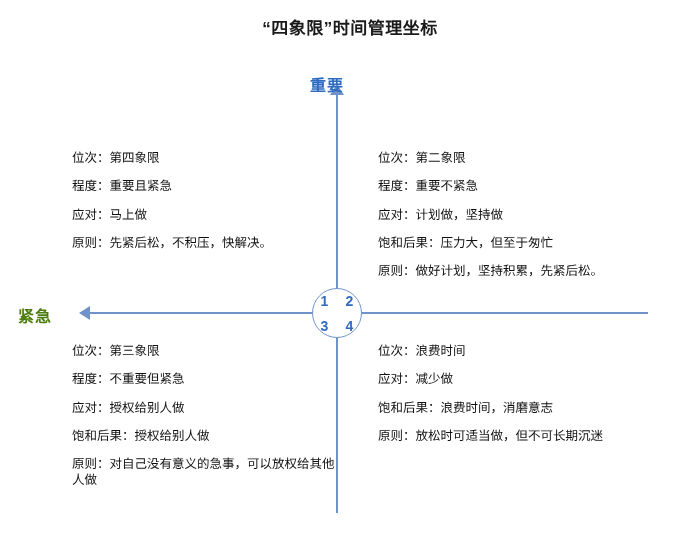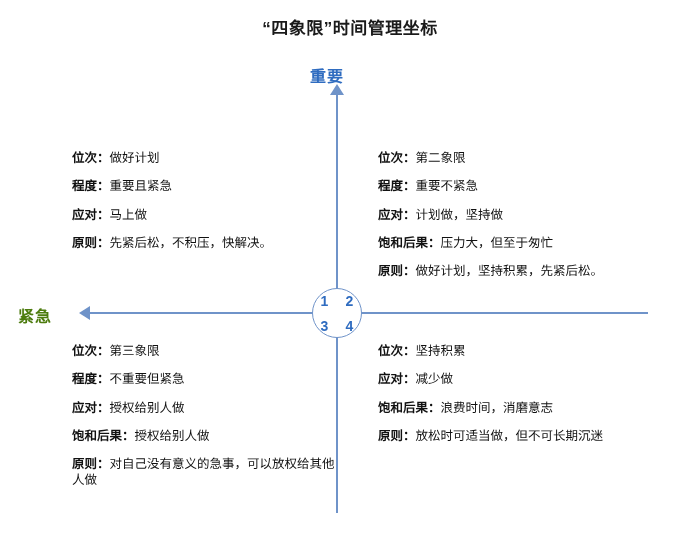--- a/index.html
+++ b/index.html
@@ -61,21 +61,21 @@
     position: absolute;
     left: 79px;
     top: 306px;
     width: 0; height: 0;
     border-top: 7px solid transparent;
     border-bottom: 7px solid transparent;
     border-right: 11px solid #6f93c9;
   }
   .label-important {
     position: absolute;
-    top: 63px;
+    top: 72px;
     left: 310px;
     font-size: 16px;
     font-weight: bold;
     color: #2f6cc0;
     letter-spacing: 1px;
   }
   .label-urgent {
     position: absolute;
     top: 303px;
     left: 18px;
@@ -124,21 +124,21 @@
   }
   .quad .row {
     margin-bottom: 12px;
     white-space: nowrap;
   }
   .quad .row.wrap {
     white-space: normal;
     width: 270px;
   }
   .quad .k {
-    font-weight: bold;
+    font-weight: normal;
   }
   .quad .v {
     font-weight: normal;
   }
   #q1 { left: 72px; top: 150px; }
   #q2 { left: 378px; top: 150px; }
   #q3 { left: 72px; top: 343px; }
   #q4 { left: 378px; top: 343px; }
 </style>
 </head>
@@ -159,21 +159,21 @@
   <div class="center-circle"></div>
   <div class="center-nums">
     <span>1</span>
     <span>2</span>
     <span>3</span>
     <span>4</span>
   </div>
 
   <div class="quad" id="q1">
     <div class="row">
-      <span class="k">位次：</span><span class="v">做好计划</span>
+      <span class="k">位次：</span><span class="v">第四象限</span>
     </div>
     <div class="row">
       <span class="k">程度：</span><span class="v">重要且紧急</span>
     </div>
     <div class="row">
       <span class="k">应对：</span><span class="v">马上做</span>
     </div>
     <div class="row">
       <span class="k">原则：</span><span class="v">先紧后松，不积压，快解决。</span>
     </div>
@@ -210,21 +210,21 @@
     <div class="row">
       <span class="k">饱和后果：</span><span class="v">授权给别人做</span>
     </div>
     <div class="row wrap">
       <span class="k">原则：</span><span class="v">对自己没有意义的急事，可以放权给其他人做</span>
     </div>
   </div>
 
   <div class="quad" id="q4">
     <div class="row">
-      <span class="k">位次：</span><span class="v">坚持积累</span>
+      <span class="k">位次：</span><span class="v">浪费时间</span>
     </div>
     <div class="row">
       <span class="k">应对：</span><span class="v">减少做</span>
     </div>
     <div class="row">
       <span class="k">饱和后果：</span><span class="v">浪费时间，消磨意志</span>
     </div>
     <div class="row">
       <span class="k">原则：</span><span class="v">放松时可适当做，但不可长期沉迷</span>
     </div>

